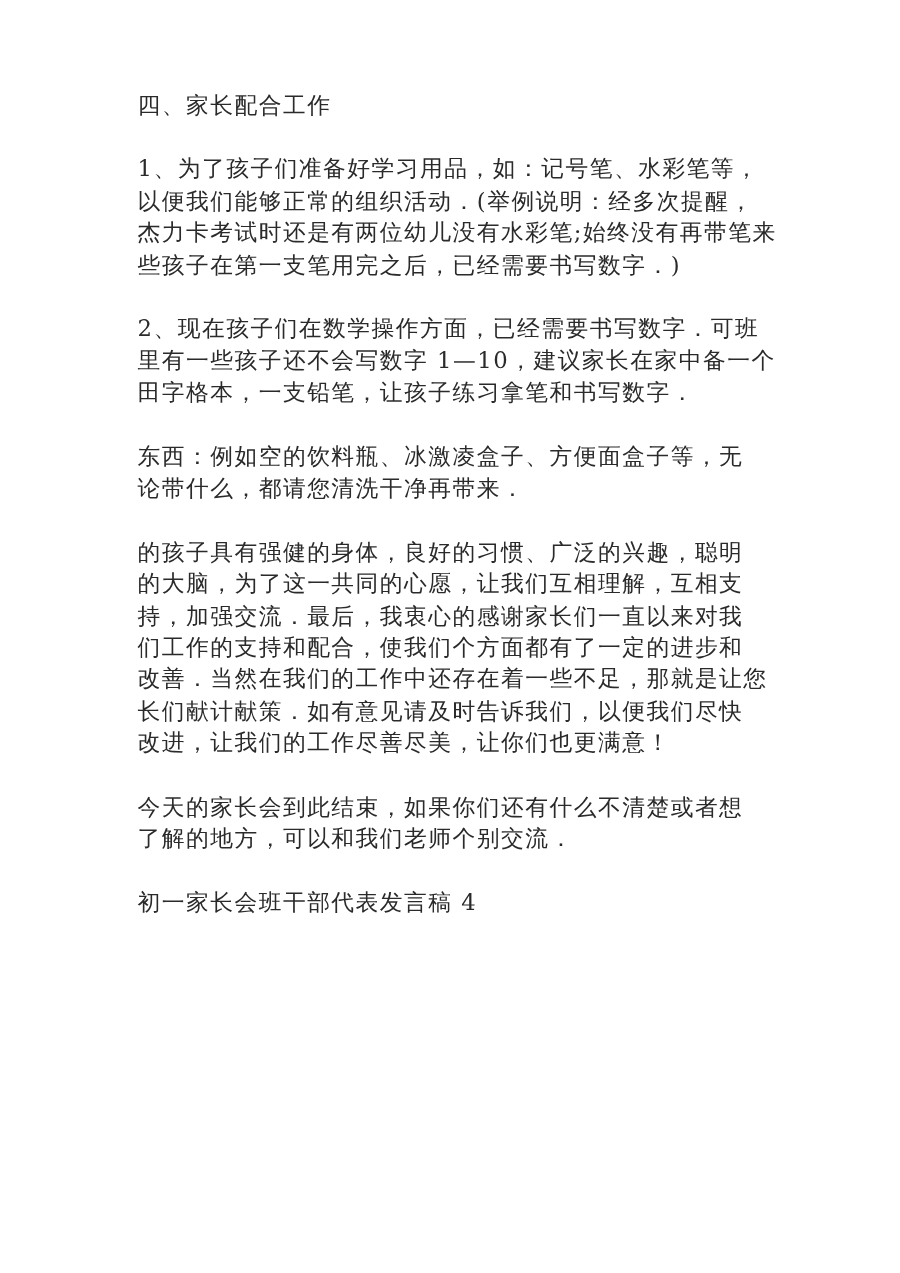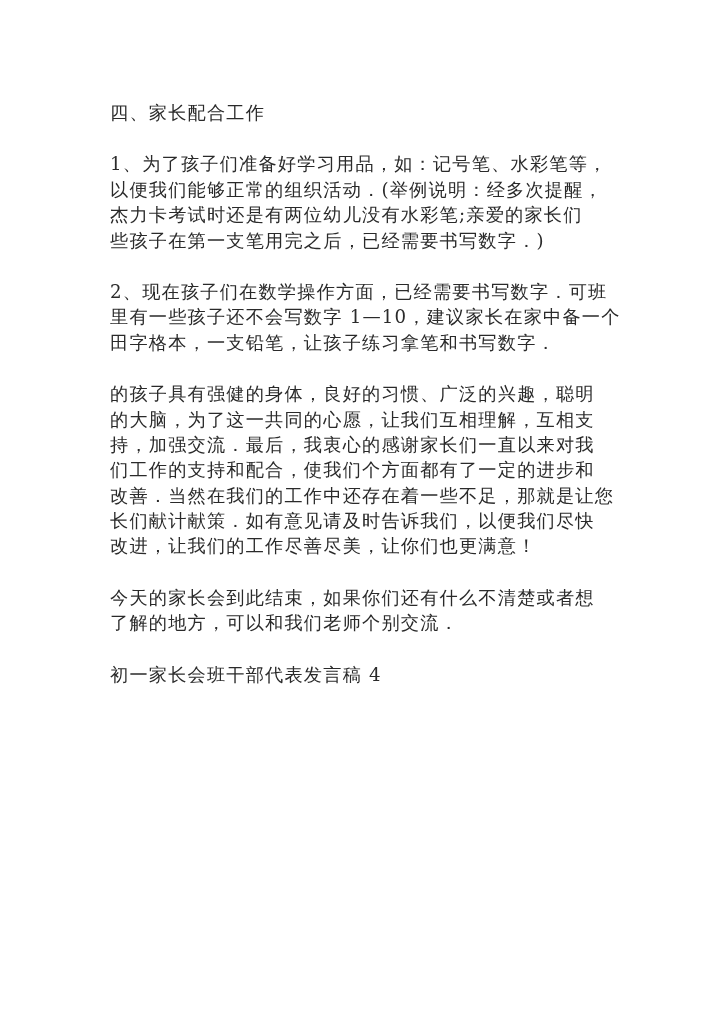--- a/index.html
+++ b/index.html
@@ -1,48 +1,50 @@
 <!DOCTYPE html>
 <html><head>
 <meta charset="utf-8">
 <style>
   html, body { margin: 0; padding: 0; background: #ffffff; }
   body { width: 720px; height: 1018px; position: relative; overflow: hidden; }
   .page {
-    position: absolute; left: 110px; top: 100px; width: 510px;
+    position: absolute; left: 110px; top: 72px; width: 510px;
     font-family: "DejaVu Serif", "Liberation Serif", serif;
     font-size: 18.2px; line-height: 25.4px; color: #2a2a2a;
     letter-spacing: 1.2px;
   }
   .block { margin: 0 0 26px 0; white-space: nowrap; }
   .line { display: block; height: 25.4px; }
 </style>
 </head>
 <body>
 
 <div class="page">
 
   <div class="block">
     <span class="line">四、家长配合工作</span>
   </div>
 
   <div class="block">
     <span class="line">1、为了孩子们准备好学习用品，如：记号笔、水彩笔等，</span>
     <span class="line">以便我们能够正常的组织活动．(举例说明：经多次提醒，</span>
-    <span class="line">杰力卡考试时还是有两位幼儿没有水彩笔;亲爱的家长们</span>
+    <span class="line">杰力卡考试时还是有两位幼儿没有水彩笔;始终没有再带笔来</span>
     <span class="line">些孩子在第一支笔用完之后，已经需要书写数字．)</span>
   </div>
 
   <div class="block">
     <span class="line">2、现在孩子们在数学操作方面，已经需要书写数字．可班</span>
     <span class="line">里有一些孩子还不会写数字 1—10，建议家长在家中备一个</span>
     <span class="line">田字格本，一支铅笔，让孩子练习拿笔和书写数字．</span>
   </div>
 
   <div class="block">
+    <span class="line">东西：例如空的饮料瓶、冰激凌盒子、方便面盒子等，无</span>
+    <span class="line">论带什么，都请您清洗干净再带来．</span>
   </div>
 
 
   <div class="block">
     <span class="line">的孩子具有强健的身体，良好的习惯、广泛的兴趣，聪明</span>
     <span class="line">的大脑，为了这一共同的心愿，让我们互相理解，互相支</span>
     <span class="line">持，加强交流．最后，我衷心的感谢家长们一直以来对我</span>
     <span class="line">们工作的支持和配合，使我们个方面都有了一定的进步和</span>
     <span class="line">改善．当然在我们的工作中还存在着一些不足，那就是让您</span>
     <span class="line">长们献计献策．如有意见请及时告诉我们，以便我们尽快</span>

